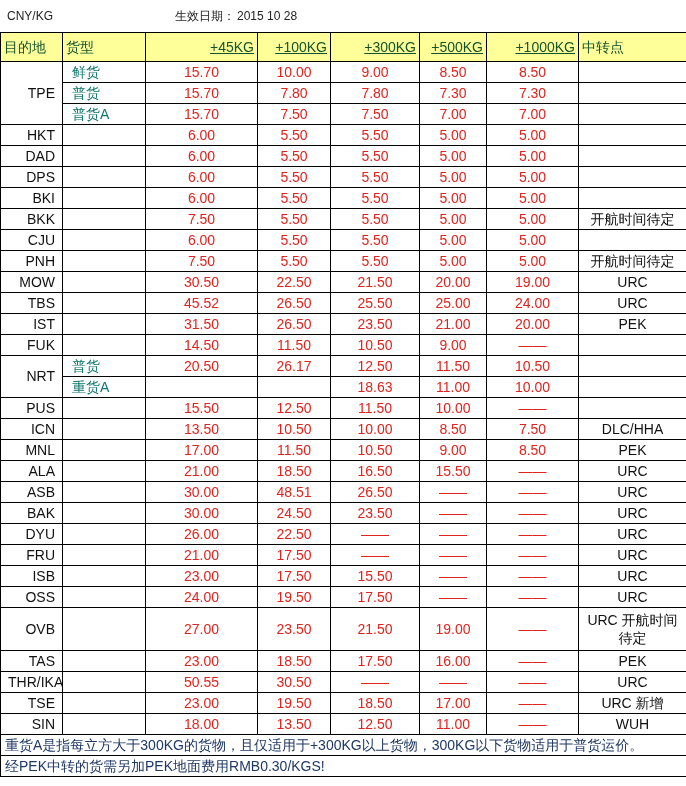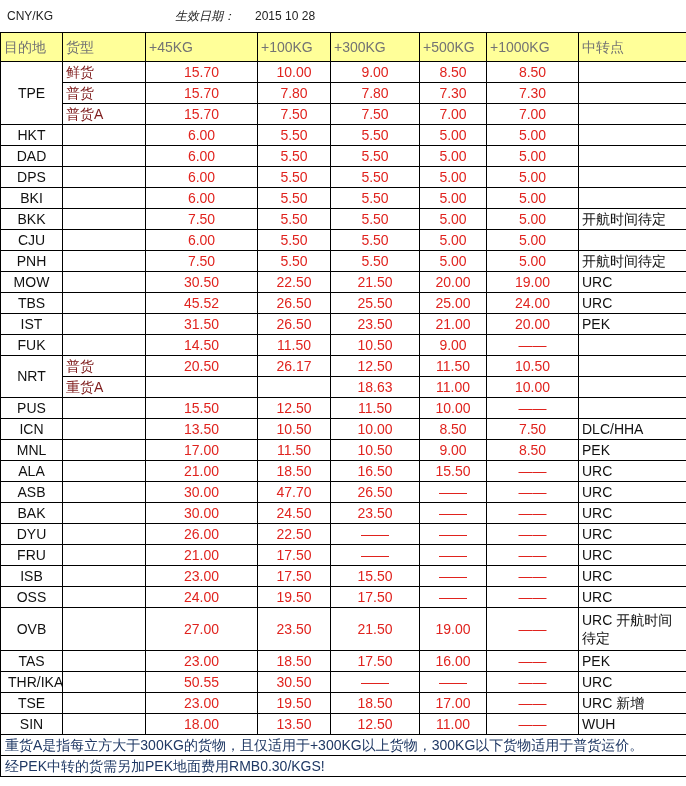--- a/index.html
+++ b/index.html
@@ -12,48 +12,48 @@
   .page { width: 686px; }
 
   .topbar {
     height: 32px;
     display: flex;
     align-items: center;
     font-size: 12px;
     color: #222222;
   }
   .topbar .currency { margin-left: 7px; }
-  .topbar .date-label { margin-left: 122px; font-style: italic; }
-  .topbar .date-value { margin-left: 20px; }
+  .topbar .date-label { margin-left: 122px; }
+  .topbar .date-value { margin-left: 2px; }
 
   table.rate-table {
     border-collapse: collapse;
     table-layout: fixed;
     width: 686px;
   }
   .rate-table th, .rate-table td {
     border: 1px solid #000000;
     font-size: 14px;
     font-weight: normal;
     overflow: hidden;
     line-height: 1.3;
   }
   .rate-table th {
     height: 29px;
     background: #ffff99;
-    color: #737373;
+    color: #14532d;
     text-align: left;
     padding: 0 3px;
   }
-  .rate-table th.c { text-align: left; }
+  .rate-table th.c { text-align: right; text-decoration: underline; }
   .rate-table td { height: 21px; background: #ffffff; }
-  .rate-table td.dest { text-align: center; padding: 0 7px; color: #111111; vertical-align: middle; }
-  .rate-table td.type { text-align: left; padding: 0 3px; color: #7f1d1d; }
+  .rate-table td.dest { text-align: right; padding: 0 7px; color: #111111; vertical-align: middle; }
+  .rate-table td.type { text-align: left; padding: 0 9px; color: #0f766e; }
   .rate-table td.rate { text-align: center; color: #e0231e; }
-  .rate-table td.transit { text-align: left; padding: 0 3px; color: #111111; }
+  .rate-table td.transit { text-align: center; padding: 0 3px; color: #111111; }
   .rate-table tr.tall td { height: 43px; }
   .rate-table td.note {
     text-align: left;
     padding: 1px 4px;
     color: #1f3864;
     height: 19px;
     white-space: nowrap;
   }
 </style>
 </head>
@@ -284,21 +284,21 @@
           <td class="rate">18.50</td>
           <td class="rate">16.50</td>
           <td class="rate">15.50</td>
           <td class="rate">——</td>
           <td class="transit">URC</td>
         </tr>
         <tr>
           <td class="dest">ASB</td>
           <td class="type"></td>
           <td class="rate">30.00</td>
-          <td class="rate">47.70</td>
+          <td class="rate">48.51</td>
           <td class="rate">26.50</td>
           <td class="rate">——</td>
           <td class="rate">——</td>
           <td class="transit">URC</td>
         </tr>
         <tr>
           <td class="dest">BAK</td>
           <td class="type"></td>
           <td class="rate">30.00</td>
           <td class="rate">24.50</td>

